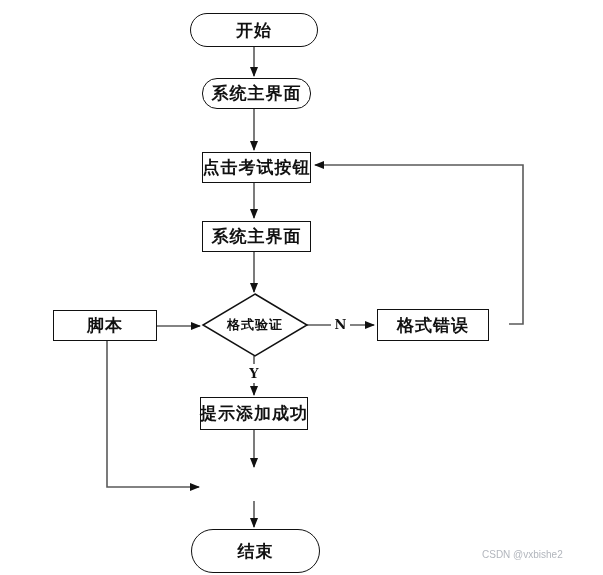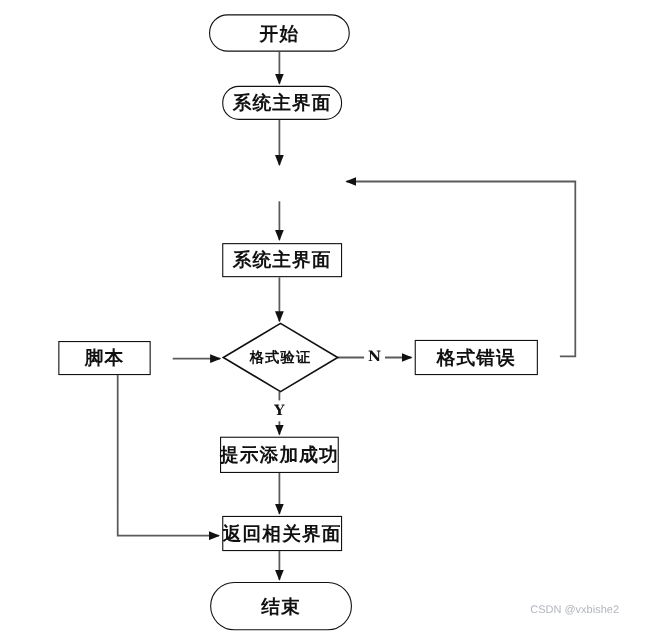--- a/index.html
+++ b/index.html
@@ -67,32 +67,32 @@
       <path d="M107,341 L107,487 L199,487" marker-end="url(#arrow)"></path>
       <path d="M254,501 L254,527" marker-end="url(#arrow)"></path>
     </g>
     <polygon points="255,294 307,325 255,356 203,325" fill="#ffffff" stroke="#111111" stroke-width="1.5"></polygon>
   </svg>
 
   <div class="node terminator" style="left:190px;top:13px;width:128px;height:34px;">开始</div>
 
   <div class="node" style="left:202px;top:78px;width:109px;height:31px;border-radius:15px;">系统主界面</div>
 
+  <div class="node" style="left:202px;top:152px;width:109px;height:31px;">点击考试按钮</div>
 
   <div class="node" style="left:202px;top:221px;width:109px;height:31px;">系统主界面</div>
 
   <div class="decision-label" style="left:205px;top:312px;width:100px;height:26px;">格式验证</div>
 
-  <div class="node" style="left:53px;top:310px;width:84px;height:31px;">脚本</div>
+  <div class="node" style="left:53px;top:310px;width:104px;height:31px;">脚本</div>
 
   <div class="node" style="left:377px;top:309px;width:112px;height:32px;">格式错误</div>
 
   <div class="node" style="left:200px;top:397px;width:108px;height:33px;">提示添加成功</div>
 
-  <div class="node" style="left:202px;top:469px;width:109px;height:32px;">返回相关界面</div>
 
   <div class="node terminator" style="left:191px;top:529px;width:129px;height:44px;">结束</div>
 
   <div class="branch-label" style="left:331px;top:315px;width:19px;height:19px;">N</div>
 
   <div class="branch-label" style="left:245px;top:364px;width:18px;height:19px;">Y</div>
 
   <div class="watermark" style="left:482px;top:549px;">CSDN @vxbishe2</div>
 
 </div>

